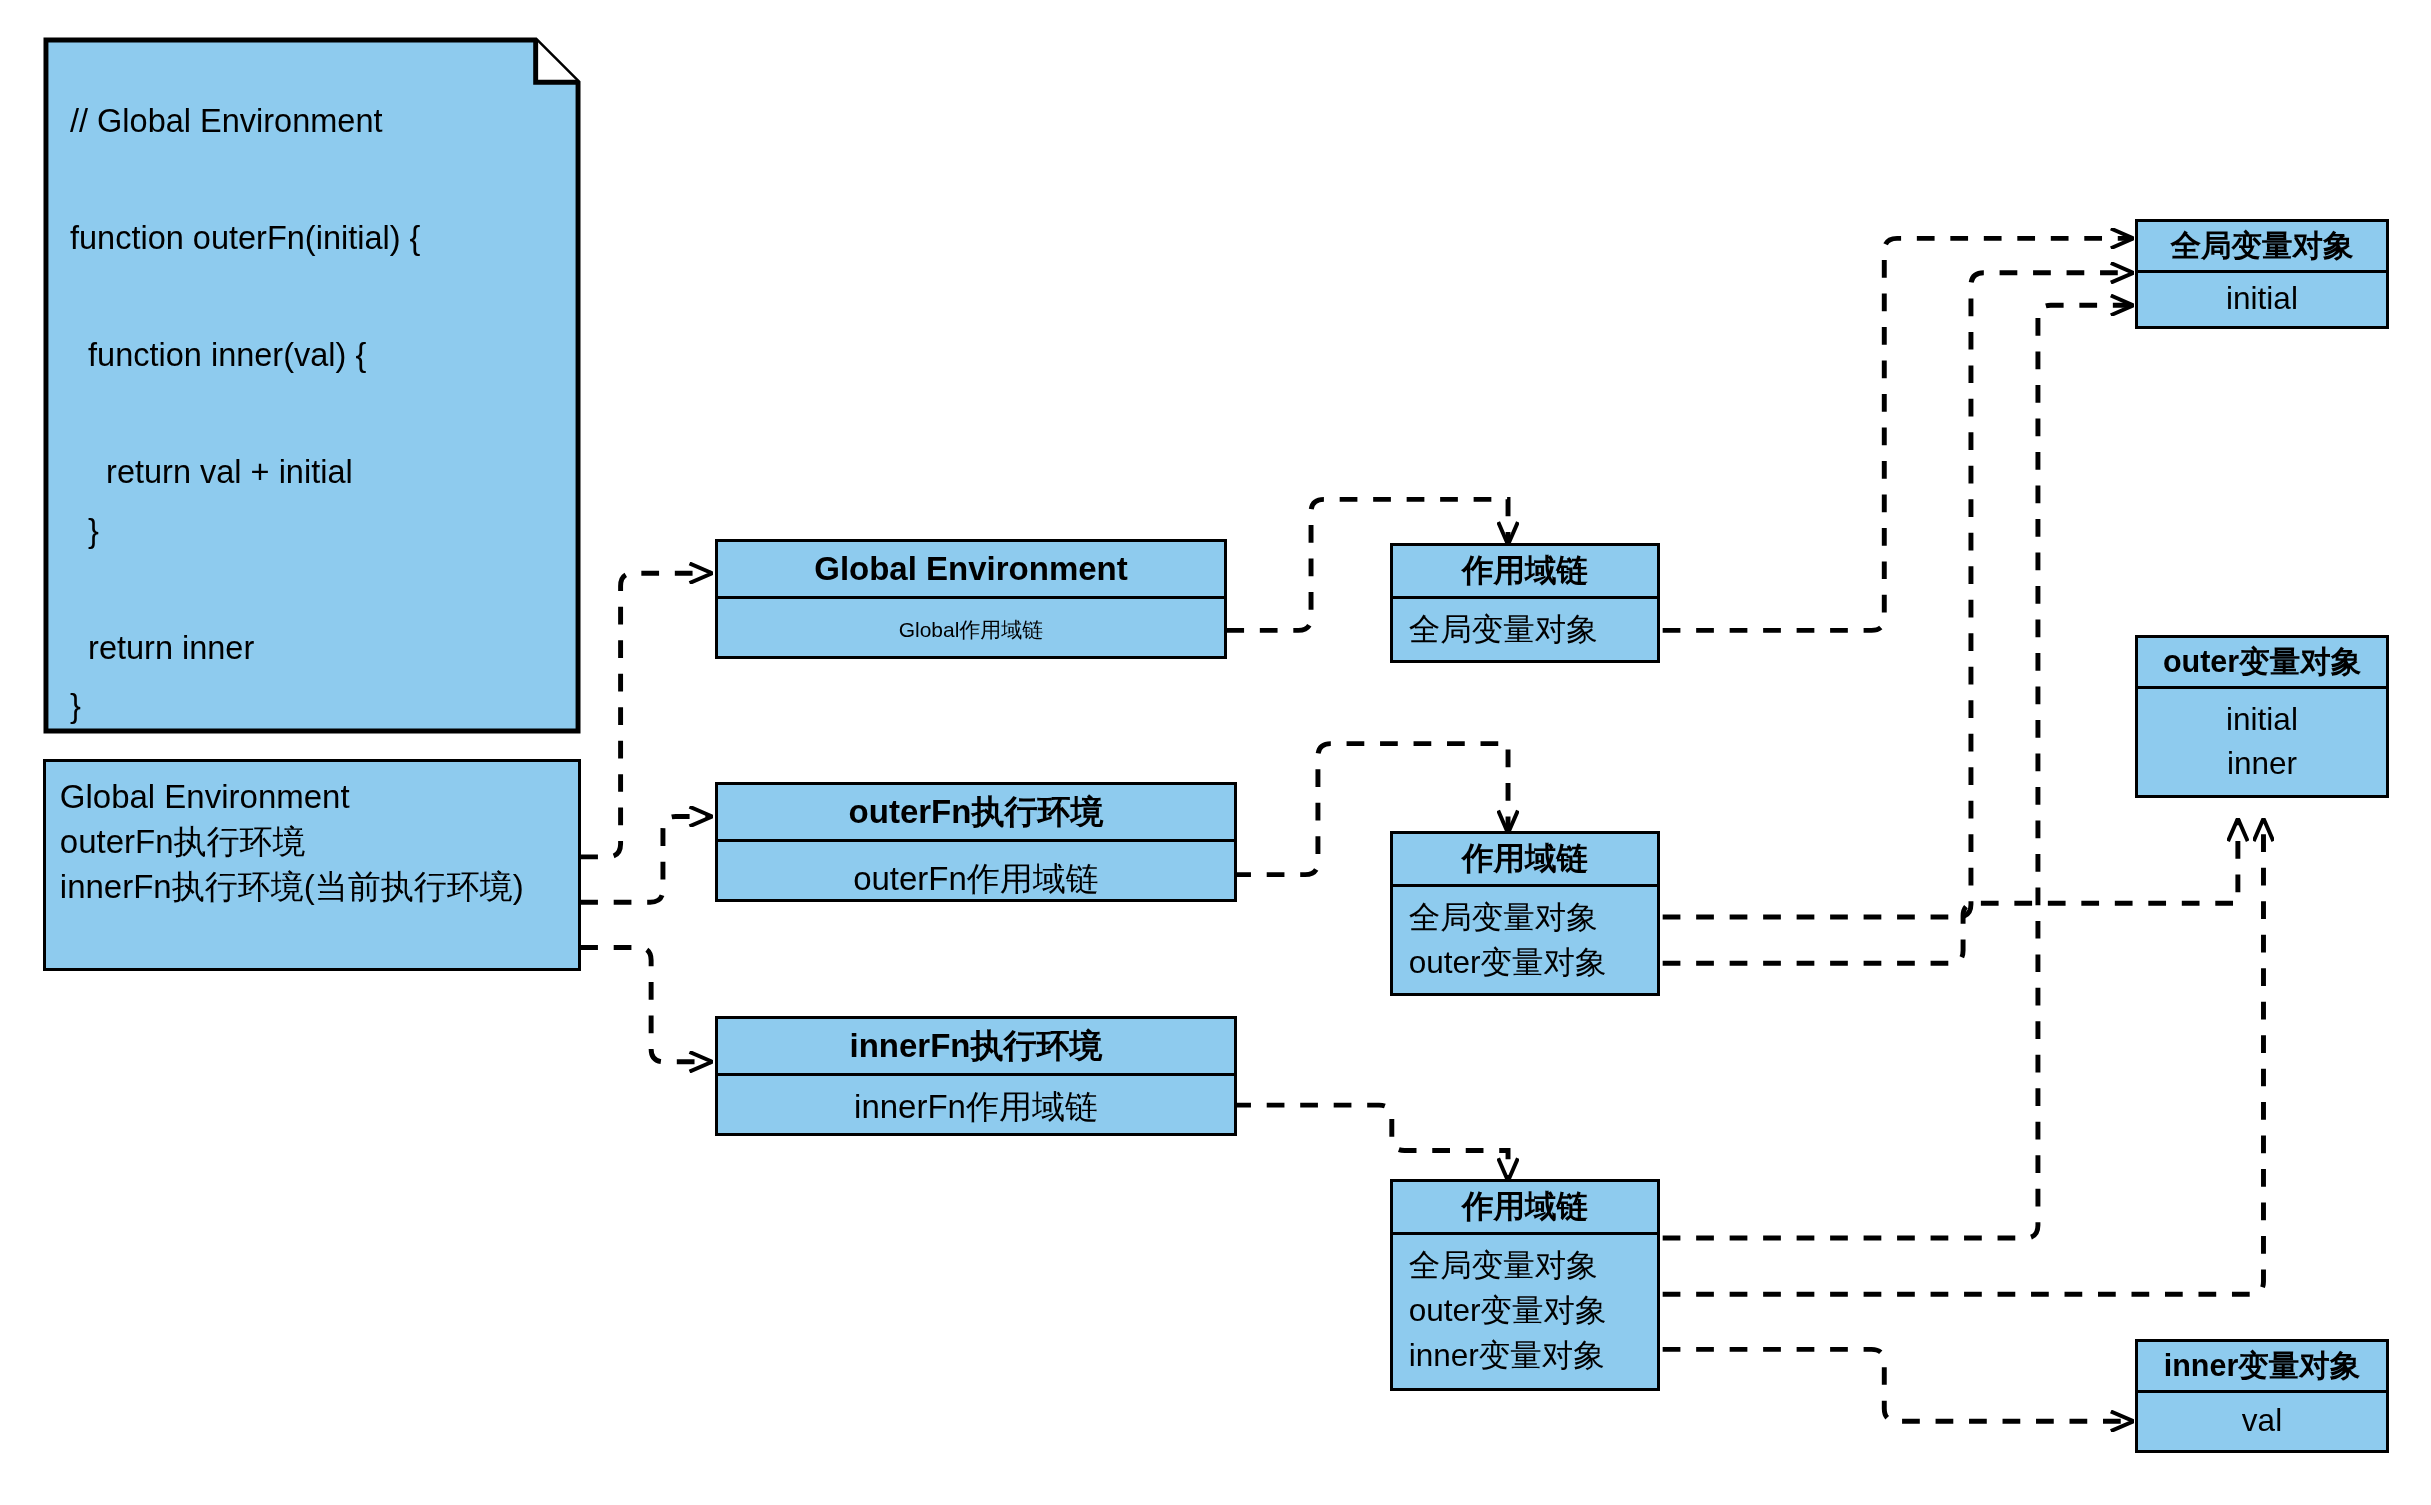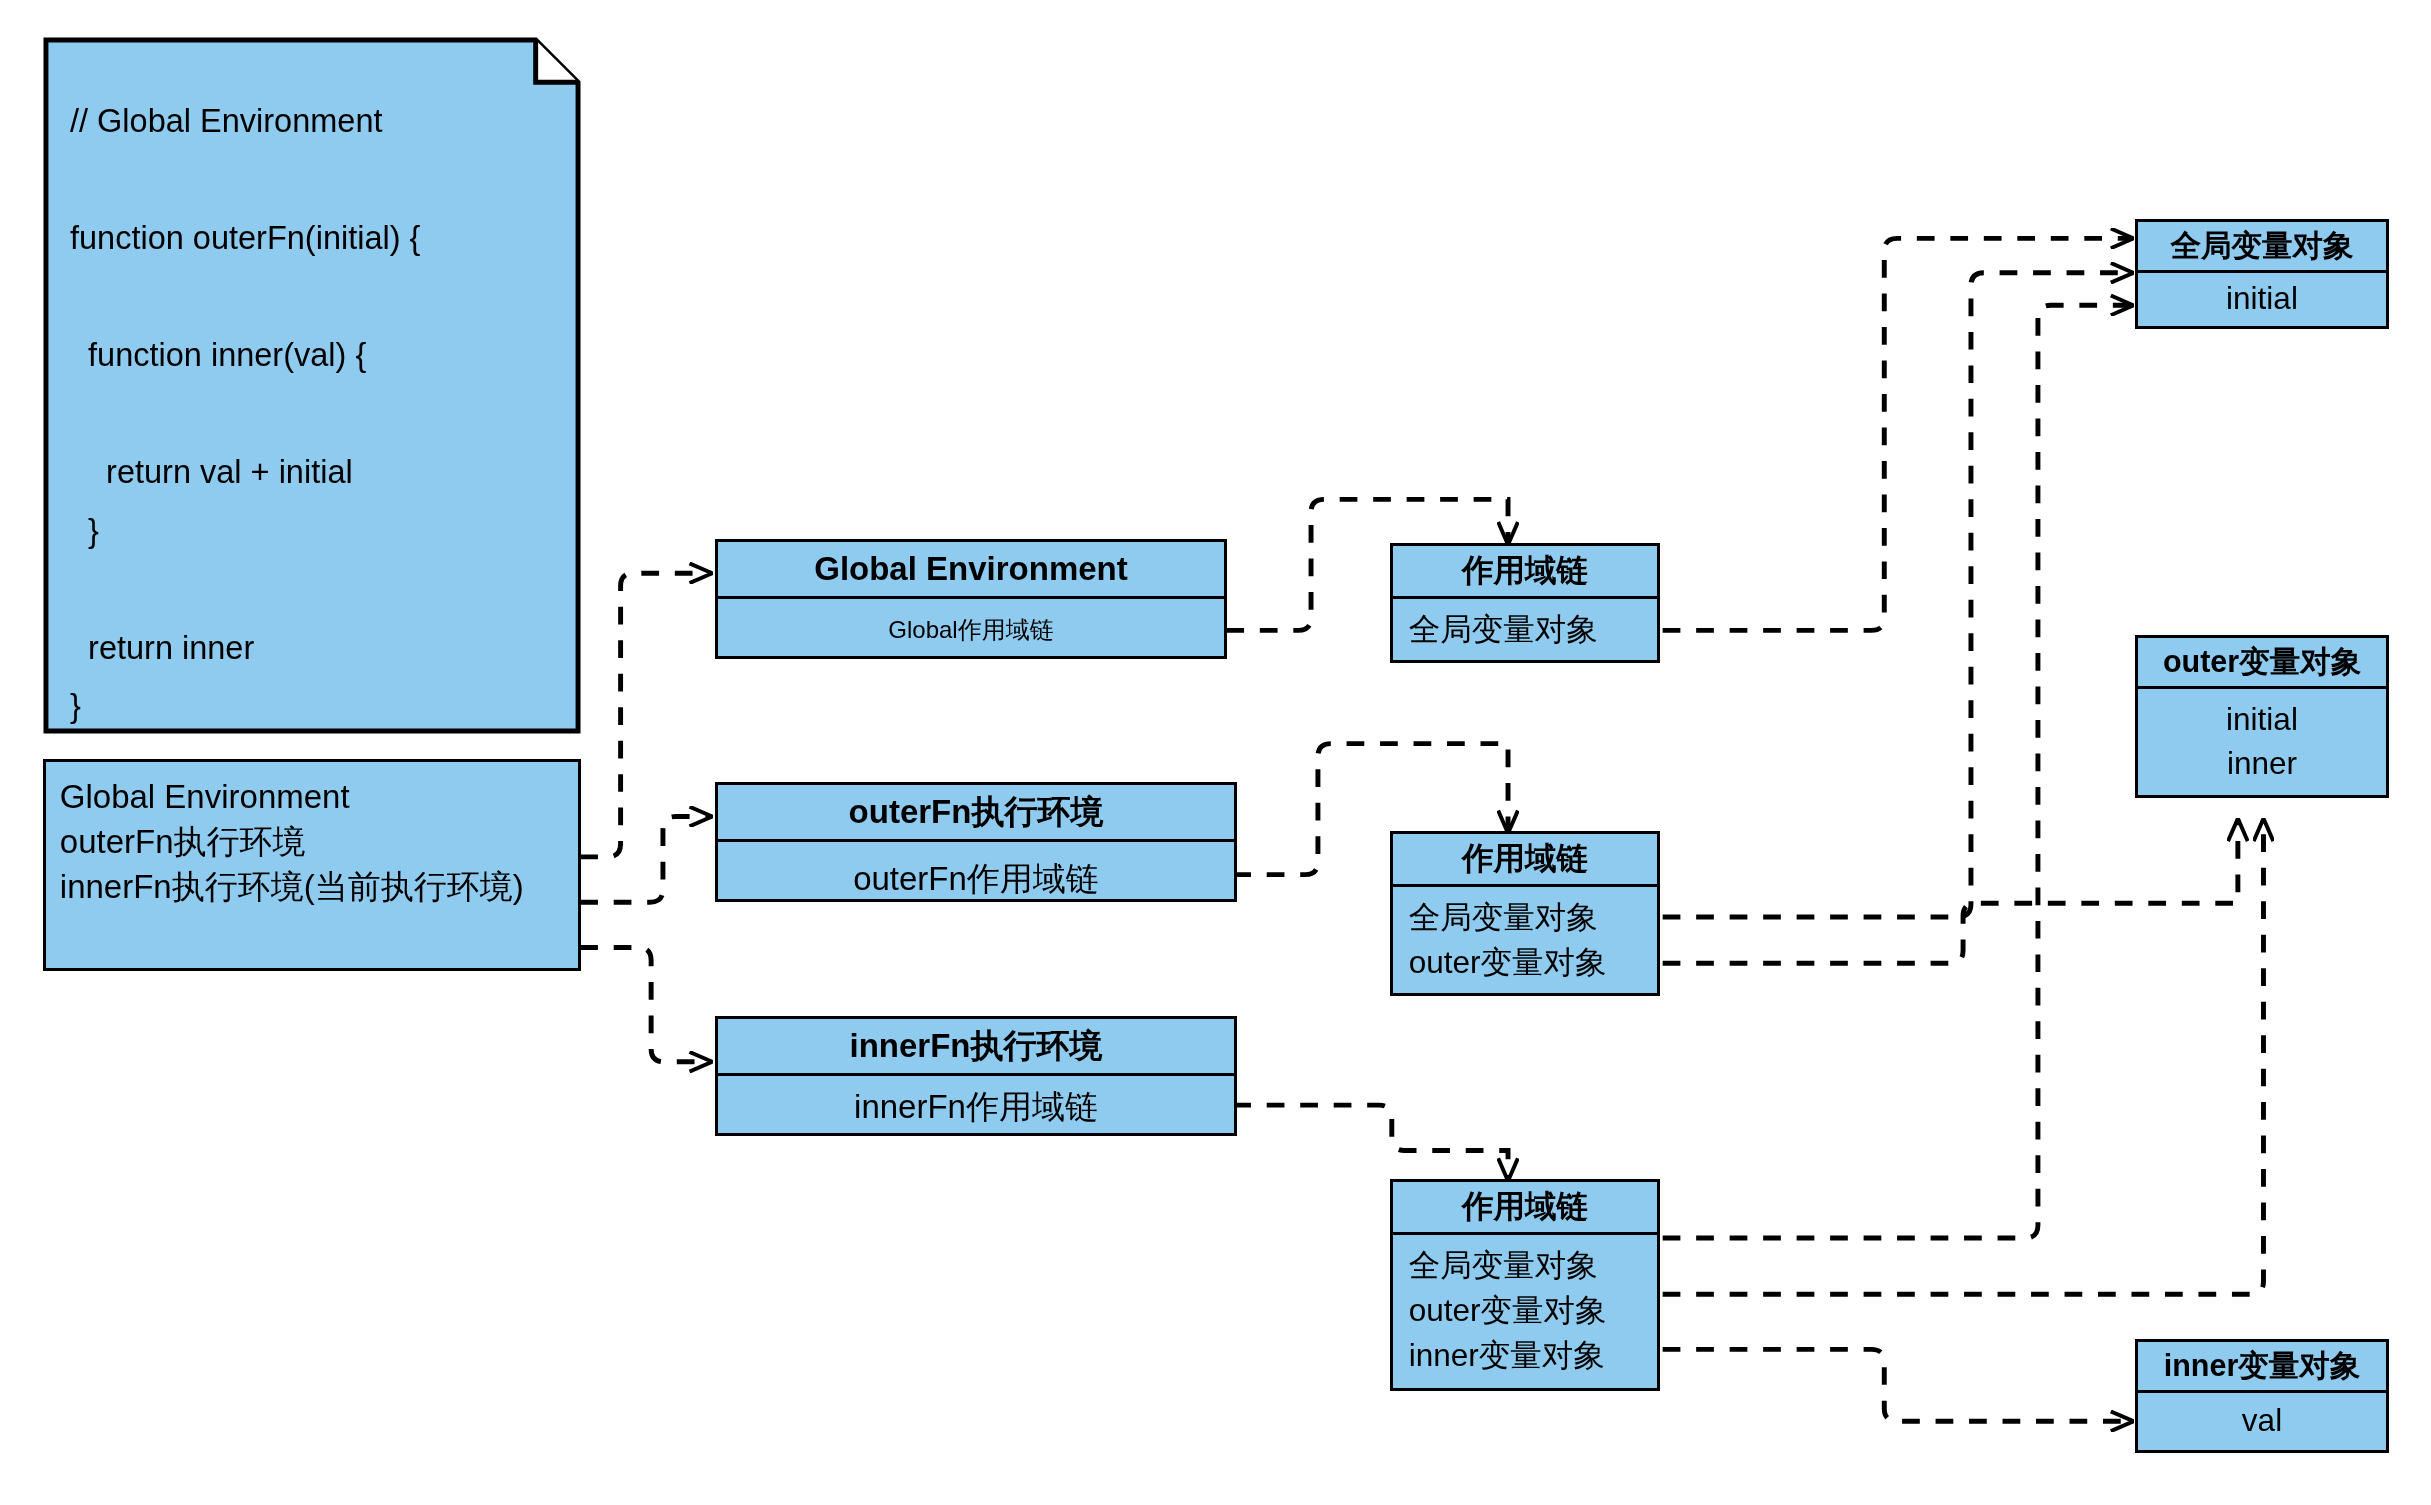--- a/index.html
+++ b/index.html
@@ -95,21 +95,21 @@
     <div class="body" style="padding:11.8px 0 0 13.8px;">
       <div class="row" style="font-size:33px;line-height:45px;">Global Environment</div>
       <div class="row" style="font-size:33px;line-height:45px;">outerFn执行环境</div>
       <div class="row" style="font-size:33px;line-height:45px;">innerFn执行环境(当前执行环境)</div>
     </div>
   </div>
 
   <div class="uml center" style="left:715px;top:539px;width:512px;height:120px;">
     <div class="title" style="height:57px;font-size:33px;">Global Environment</div>
     <div class="body" style="padding-top:7.9px;">
-      <div class="row" style="font-size:24px;line-height:45px;">Global作用域链</div>
+      <div class="row" style="font-size:21px;line-height:45px;">Global作用域链</div>
     </div>
   </div>
 
   <div class="uml center" style="left:715px;top:782px;width:522px;height:120px;">
     <div class="title" style="height:57px;font-size:33px;">outerFn执行环境</div>
     <div class="body" style="padding-top:14px;">
       <div class="row" style="font-size:33px;line-height:45px;">outerFn作用域链</div>
     </div>
   </div>
 

